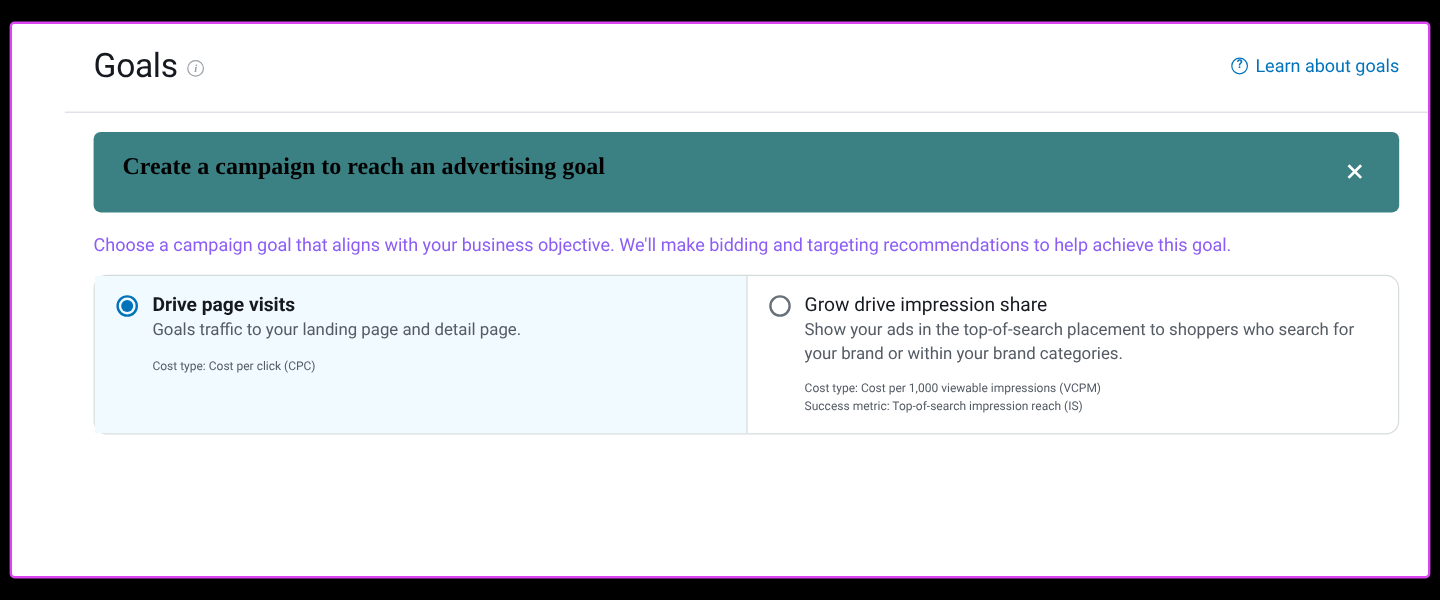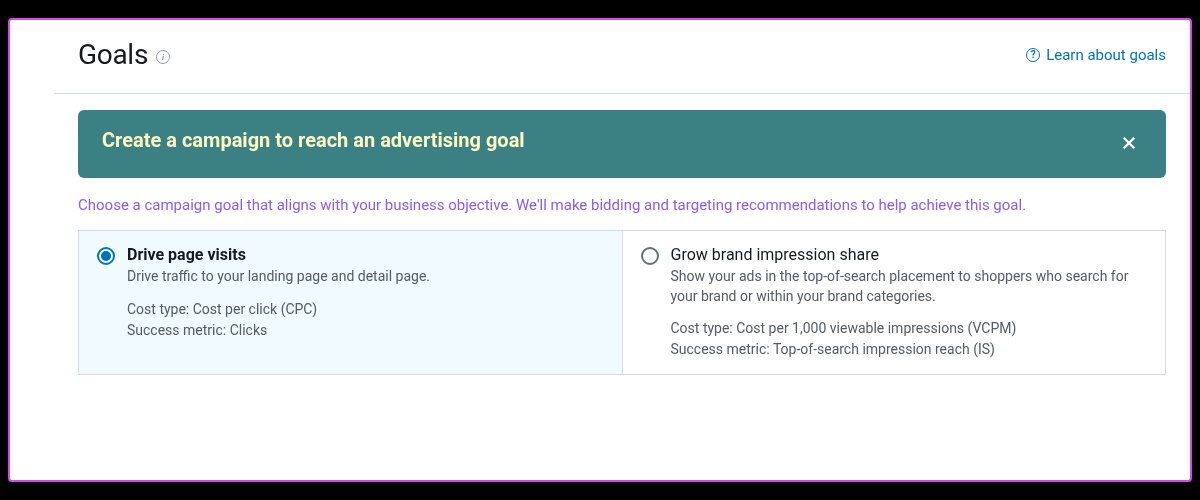--- a/index.html
+++ b/index.html
@@ -84,21 +84,22 @@
     .banner {
       background: #3b8184;
       border-radius: 6px;
       padding: 18px 24px 20px 24px;
       display: flex;
       justify-content: space-between;
       align-items: center;
       margin-bottom: 18px;
     }
     .banner-text {
-      color: #fef9c3;
+      color: #000000;
+      font-family: Liberation Serif, serif;
     }
     .banner-title {
       font-size: 20px;
       font-weight: 700;
       margin-bottom: 6px;
     }
     .banner-sub {
       font-size: 15px;
       font-weight: 400;
     }
@@ -118,21 +119,21 @@
       stroke-width: 3;
     }
     .instruction {
       font-size: 15px;
       color: #8b5cf6;
       margin-bottom: 16px;
     }
     .options {
       display: flex;
       border: 1px solid #d5dbdb;
-      border-radius: 0;
+      border-radius: 11px;
     }
     .option {
       flex: 1;
       padding: 14px 18px 14px 18px;
       display: flex;
       gap: 12px;
       cursor: pointer;
     }
     .option + .option {
       border-left: 1px solid #d5dbdb;
@@ -178,21 +179,21 @@
     .option:not(.selected) .option-title {
       font-weight: 400;
     }
     .option-desc {
       font-size: 14px;
       color: #545b64;
       margin-bottom: 12px;
       line-height: 1.4;
     }
     .option-meta {
-      font-size: 14px;
+      font-size: 10px;
       color: #545b64;
       line-height: 1.5;
     }
   </style>
 </head>
 <body>
 
 <div class="panel">
 
   <div class="panel-header">
@@ -224,36 +225,35 @@
     <div class="options">
 
       <label class="option selected">
         <span class="radio-wrap">
           <span class="radio">
             <span class="radio-dot"></span>
           </span>
         </span>
         <span class="option-content">
           <div class="option-title">Drive page visits</div>
-          <div class="option-desc">Drive traffic to your landing page and detail page.</div>
+          <div class="option-desc">Goals traffic to your landing page and detail page.</div>
           <div class="option-meta">
             <div>Cost type: Cost per click (CPC)</div>
-            <div>Success metric: Clicks</div>
           </div>
         </span>
       </label>
 
       <label class="option">
         <span class="radio-wrap">
           <span class="radio">
             
           </span>
         </span>
         <span class="option-content">
-          <div class="option-title">Grow brand impression share</div>
+          <div class="option-title">Grow drive impression share</div>
           <div class="option-desc">Show your ads in the top-of-search placement to shoppers who search for your brand or within your brand categories.</div>
           <div class="option-meta">
             <div>Cost type: Cost per 1,000 viewable impressions (VCPM)</div>
             <div>Success metric: Top-of-search impression reach (IS)</div>
           </div>
         </span>
       </label>
 
     </div>
 

